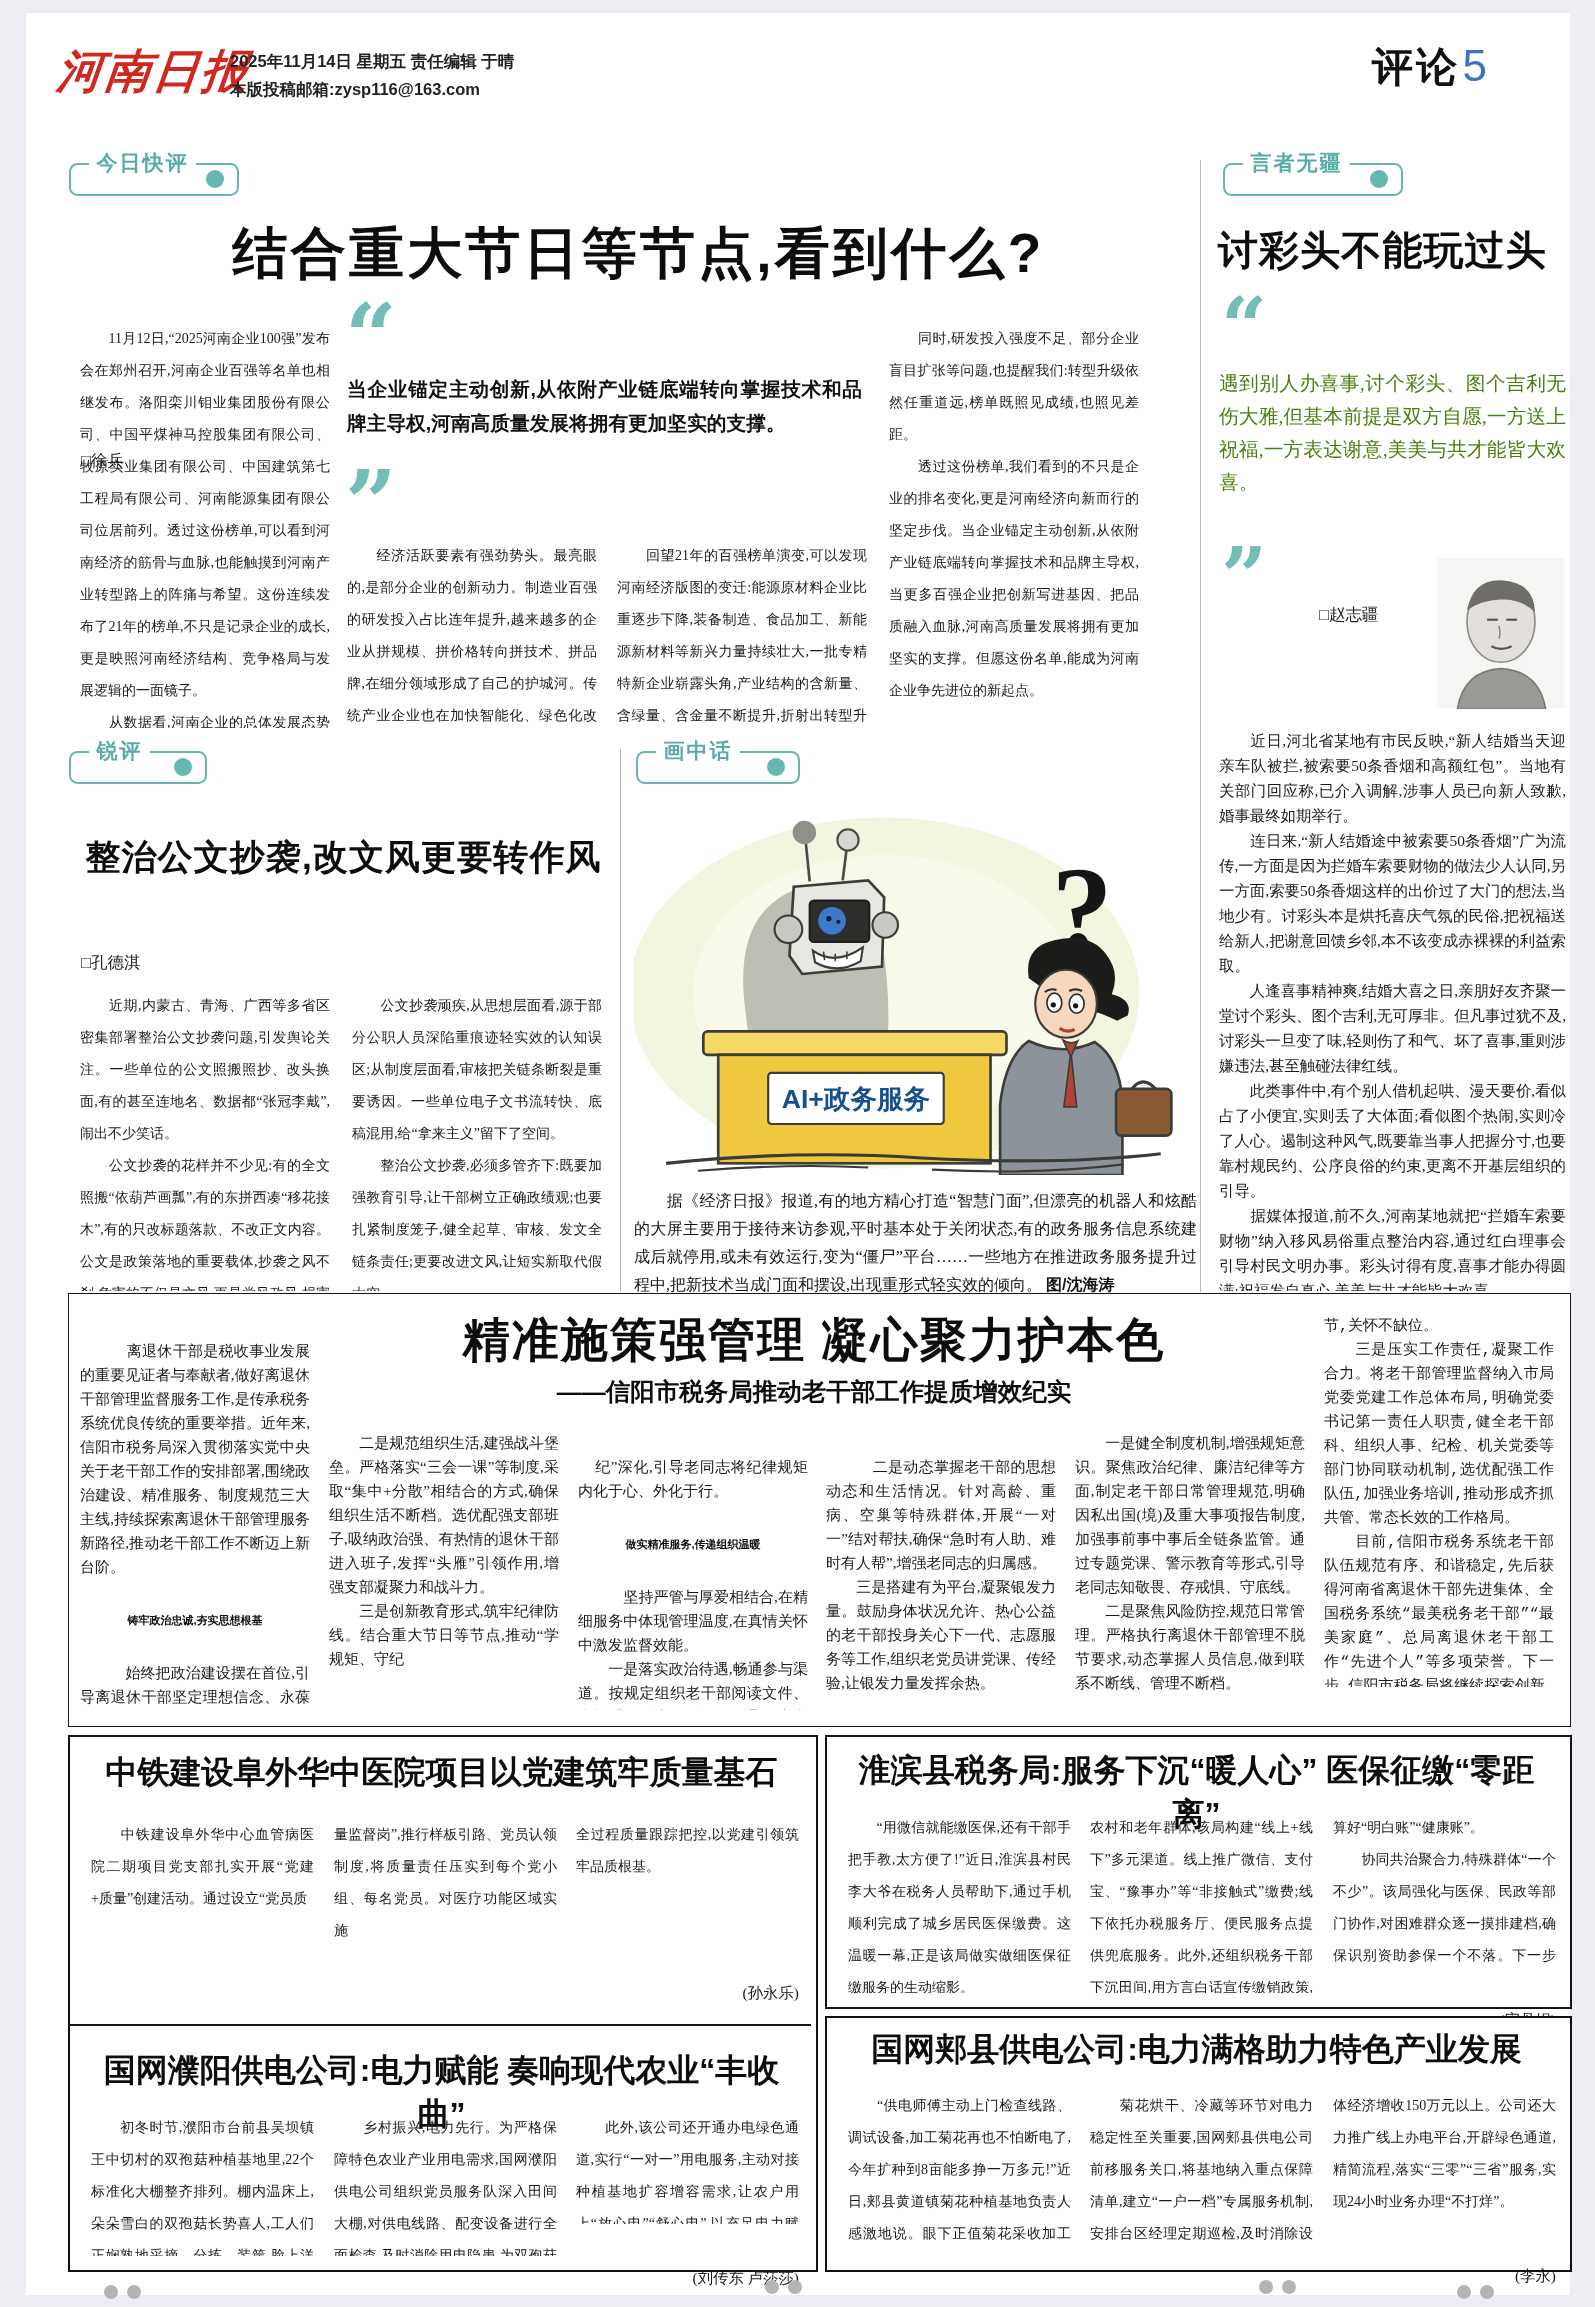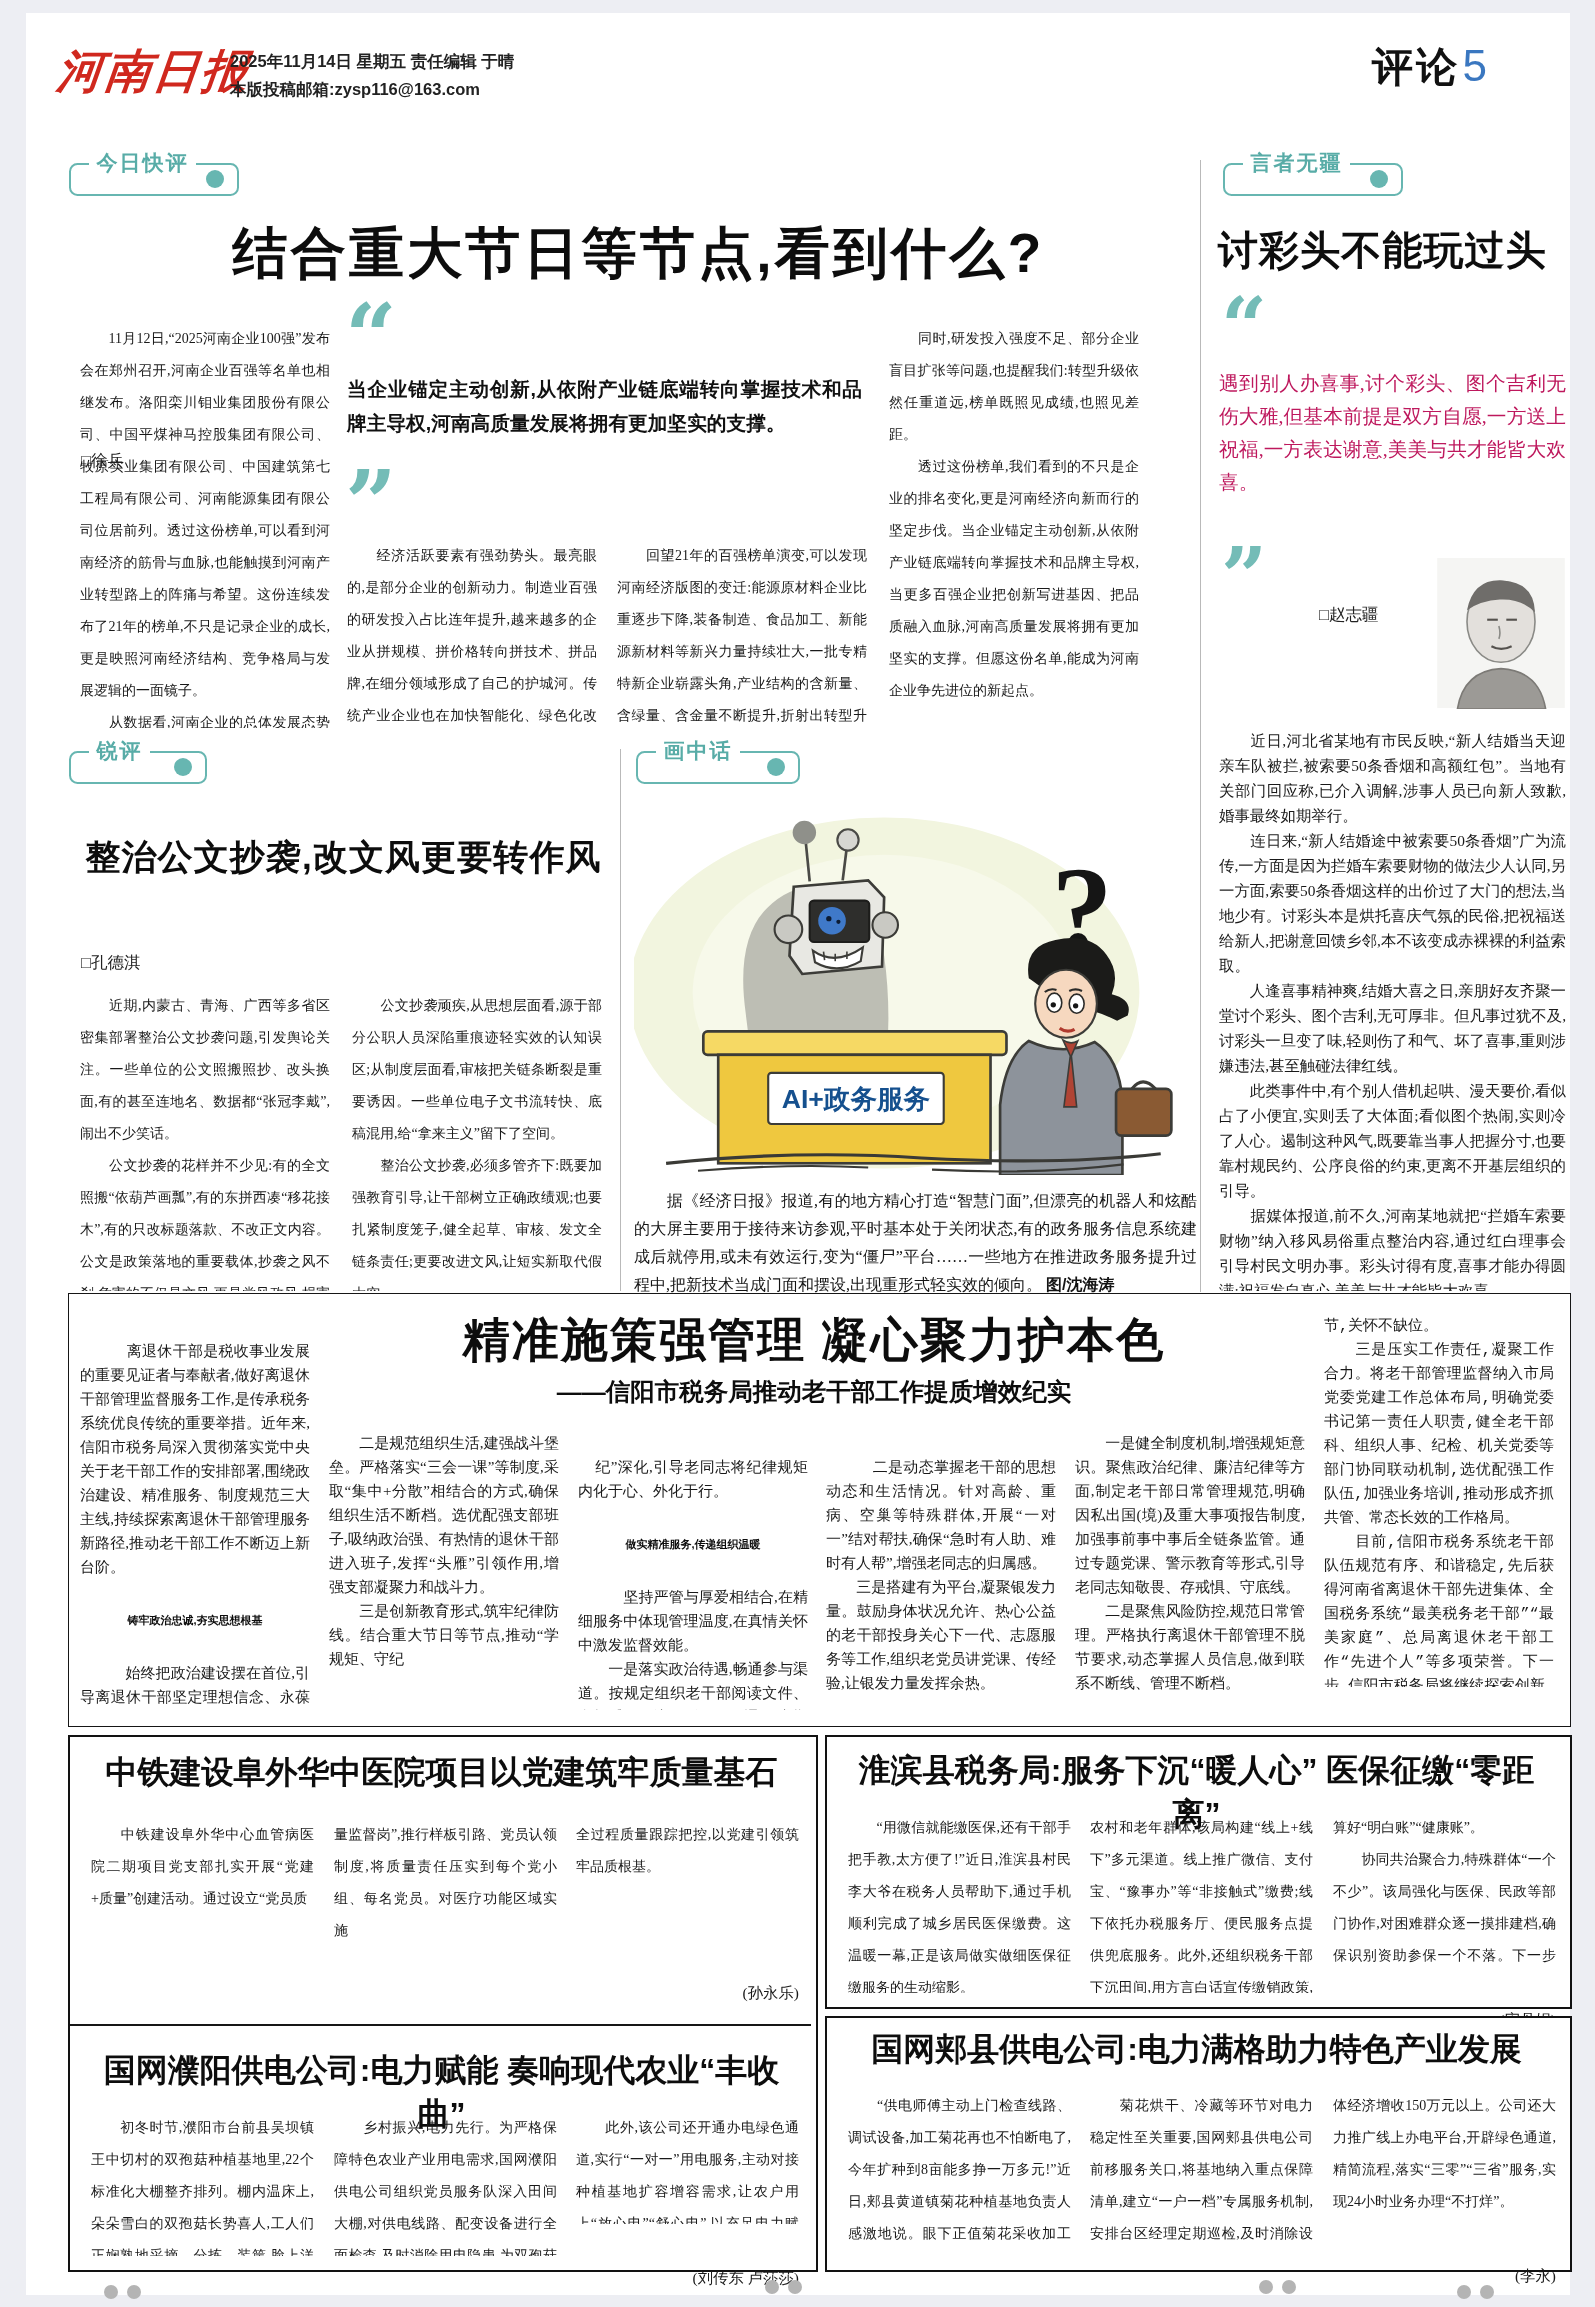--- a/index.html
+++ b/index.html
@@ -13,21 +13,21 @@
   .pagenum{font-family:"Liberation Sans","DejaVu Sans",sans-serif;font-size:44px;color:#3a77c0;font-weight:normal;}
   
   .slabel{position:absolute;height:29px;border:2.1px solid #67b6b1;border-radius:8.5px;background:#fff;}
   .slabel-text{position:absolute;top:-16px;left:18px;background:#fff;padding:0 7.4px;color:#58aca7;font-family:"Liberation Sans","DejaVu Sans",sans-serif;font-weight:bold;font-size:21px;line-height:28px;letter-spacing:2.1px;}
   .slabel-dot{position:absolute;right:12.8px;top:4.8px;width:18px;height:18px;border-radius:50%;background:#67b6b1;}
   
   .h1{font-family:"Liberation Sans","DejaVu Sans",sans-serif;font-weight:900;color:#0d0d0d;text-align:center;}
   .byline{font-size:16.5px;color:#222;}
   .qmark{font-family:"DejaVu Serif",serif;font-weight:bold;color:#74bcb7;line-height:1;}
   .pullq{font-family:Liberation Sans, sans-serif;font-weight:bold;font-size:19.7px;line-height:34px;color:#111;text-align:justify;}
-  .quotetext{font-size:19.7px;line-height:33px;color:#be185d;text-align:justify;}
+  .quotetext{font-size:19.7px;line-height:33px;color:#4d7c0f;text-align:justify;}
   .col{position:absolute;font-size:14px;line-height:32px;text-align:justify;white-space:pre-wrap;overflow:hidden;color:#191919;}
   .col-sm{font-size:15px;line-height:24px;}
   .subhead{font-family:"Liberation Sans","DejaVu Sans",sans-serif;font-weight:bold;font-size:11px;line-height:28px;text-align:center;white-space:normal;color:#0d0d0d;margin:3.2px 0;}
   .credit{position:absolute;font-size:15.4px;text-align:right;color:#191919;margin-top:42px;}
   .vrule{position:absolute;width:1.1px;background:#b9b9b9;}
   .xybox{position:absolute;border:1.6px solid #161616;background:#fff;}
   .botbox{position:absolute;border:2.1px solid #121212;background:#fff;}
   .divh{position:absolute;height:1.6px;background:#161616;}
   .caption{font-size:16px;line-height:28px;text-align:justify;color:#141414;}
   .cred-inline{font-family:"Liberation Sans","DejaVu Sans",sans-serif;font-weight:bold;}

